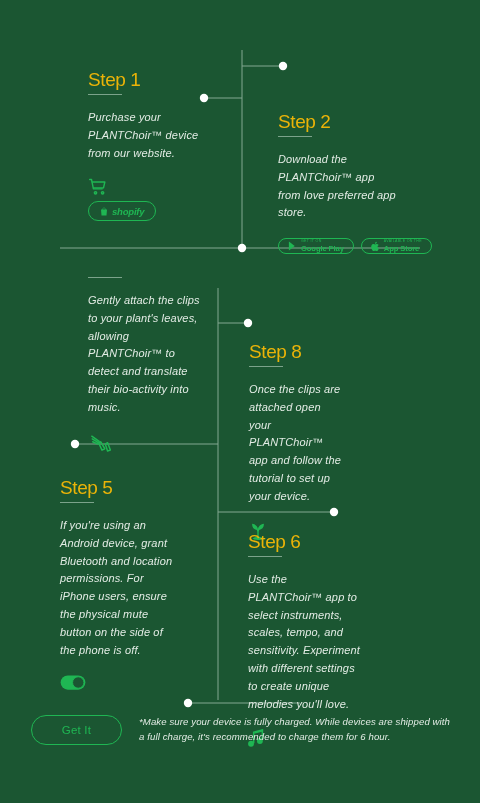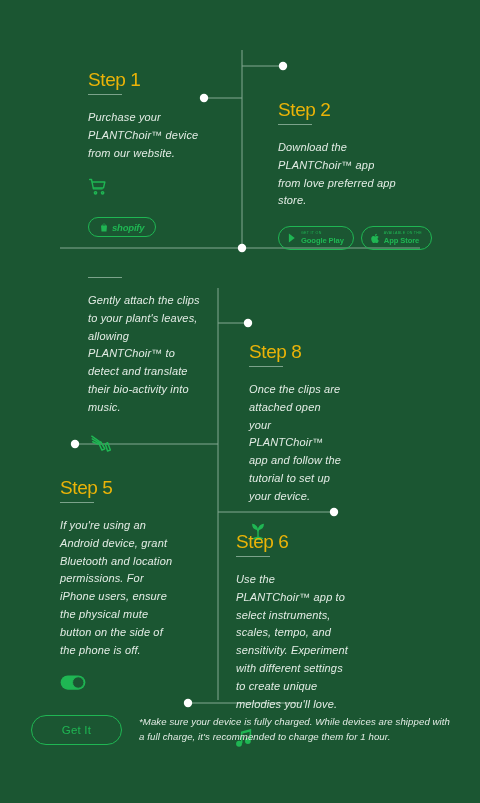--- a/index.html
+++ b/index.html
@@ -68,21 +68,21 @@
   
   .badges {
     display: flex;
     gap: 7px;
     margin-top: 16px;
   }
 
   .badge {
     border: 1.1px solid #1fb653;
     border-radius: 14px;
-    height: 24px;
+    height: 16px;
     display: inline-flex;
     align-items: center;
     gap: 4px;
     padding: 3px 9px;
     color: #1fb653;
     background: transparent;
     cursor: pointer;
   }
 
   .badge-stack {
@@ -95,21 +95,20 @@
   .badge-main { font-size: 7.6px; font-weight: 600; letter-spacing: -.1px; margin-top: 1px; }
 
   .shopify-badge {
     border: 1.1px solid #1fb653;
     border-radius: 13px;
     height: 20px;
     display: inline-flex;
     align-items: center;
     gap: 4px;
     padding: 0 11px;
-    margin-top: 16px;
     color: #1fb653;
     cursor: pointer;
   }
   .shopify-word {
     font-size: 9.5px;
     font-style: italic;
     font-weight: 700;
     letter-spacing: -.2px;
   }
 
@@ -198,21 +197,21 @@
       </svg>
     </span>
     <div class="shopify-badge">
       <svg width="8" height="9" viewBox="0 0 16 18">
         <path d="M11 5V4a3 3 0 0 0-6 0v1H2l1 12h10l1-12h-3zM6.2 4a1.8 1.8 0 0 1 3.6 0v1H6.2V4z" fill="#1fb653"></path>
       </svg>
       <span class="shopify-word">shopify</span>
     </div>
   </div>
 
-  <div class="step" style="left:278px; top:100px;">
+  <div class="step" style="left:278px; top:112px;">
     <div class="step-title">Step 2</div>
     <div class="title-rule"></div>
     <div class="step-body" style="width:122px;">Download the PLANTChoir™ app from love preferred app store.</div>
     <div class="badges">
       <div class="badge">
         <svg width="9" height="10" viewBox="0 0 20 22">
           <path d="M2 1l13 10L2 21V1z" fill="#1fb653"></path>
         </svg>
         <span class="badge-stack">
           <span class="badge-top">GET IT ON</span>
@@ -262,33 +261,33 @@
     <div class="step-body" style="width:114px;">If you're using an Android device, grant Bluetooth and location permissions. For iPhone users, ensure the physical mute button on the side of the phone is off.</div>
     <span class="step-icon">
       <svg width="26" height="15" viewBox="0 0 34 20">
         <rect x="0.5" y="0.5" width="33" height="19" rx="9.5" fill="#1fb653"></rect>
         <circle cx="24" cy="10" r="7.6" fill="#1b5632"></circle>
         <circle cx="24" cy="10" r="7.6" fill="none" stroke="#1fb653" stroke-width="1.2"></circle>
       </svg>
     </span>
   </div>
 
-  <div class="step" style="left:236px; top:532px;">
+  <div class="step" style="left:248px; top:532px;">
     <div class="step-title">Step 6</div>
     <div class="title-rule"></div>
     <div class="step-body" style="width:116px;">Use the PLANTChoir™ app to select instruments, scales, tempo, and sensitivity. Experiment with different settings to create unique melodies you'll love.</div>
     <span class="step-icon">
       <svg width="17" height="19" viewBox="0 0 18 20" fill="#1fb653">
         <path d="M6.5 2.3 16 0v2.6L6.5 4.9V2.3z"></path>
         <rect x="5.2" y="2.6" width="1.6" height="12.4"></rect>
         <rect x="14.4" y="0.4" width="1.6" height="11.2"></rect>
         <circle cx="3.2" cy="15.6" r="3.1"></circle>
         <circle cx="12.6" cy="12.6" r="3.1"></circle>
       </svg>
     </span>
   </div>
 
   <div id="footer">
     <button id="get-it-button">Get It</button>
-    <div id="disclaimer">*Make sure your device is fully charged. While devices are shipped with a full charge, it's recommended to charge them for 1 hour.</div>
+    <div id="disclaimer">*Make sure your device is fully charged. While devices are shipped with a full charge, it's recommended to charge them for 6 hour.</div>
   </div>
 
 </div>
 
 </body></html>

